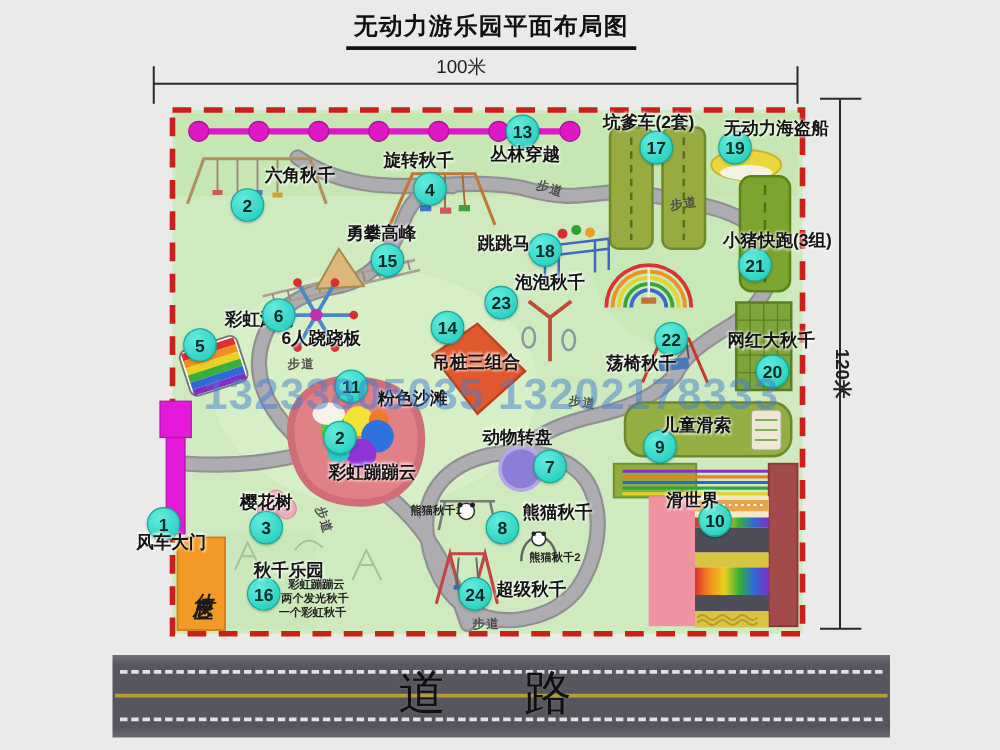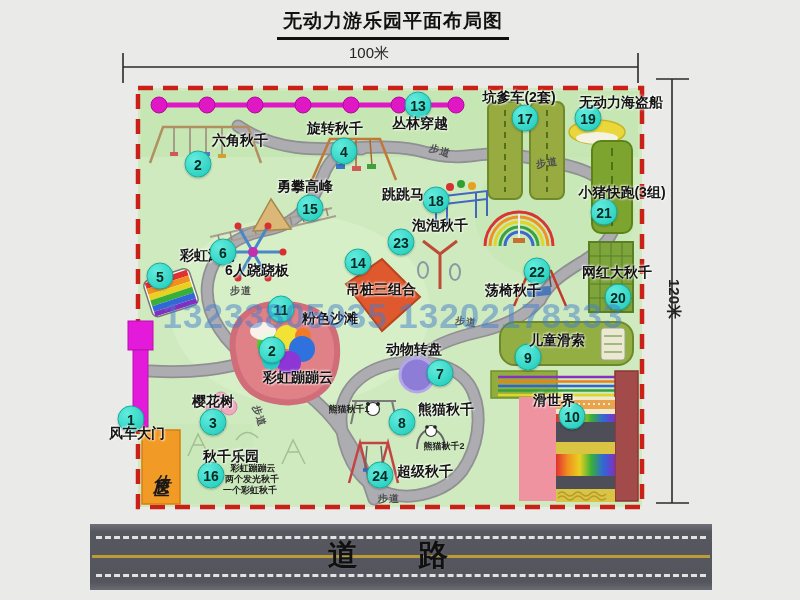--- a/index.html
+++ b/index.html
@@ -34,21 +34,21 @@
               font-size:44px;letter-spacing:7px;color:rgba(95,125,85,.34);}
   .wm-phone{left:393px;top:316px;transform:translate(-50%,-50%);
             font-size:35px;letter-spacing:1px;color:rgba(65,125,205,.5);}
   
   .road{position:absolute;left:90px;top:524px;width:622px;height:66px;
         background:linear-gradient(#70707a,#57575f 12%,#55555d 88%,#6a6a74);z-index:10;}
   .road .dash-top{position:absolute;left:6px;right:6px;top:12px;border-top:3px dashed #e2e2e2;}
   .road .dash-bottom{position:absolute;left:6px;right:6px;bottom:13px;border-top:3px dashed #e2e2e2;}
   .road .center-line{position:absolute;left:2px;right:2px;top:31px;border-top:3px solid #bb9c36;}
   .road-label{position:absolute;left:50%;top:50%;transform:translate(-50%,-54%);
-              font-size:30px;font-weight:bold;color:#101010;letter-spacing:26px;z-index:11;
+              font-size:38px;font-weight:normal;color:#101010;letter-spacing:26px;z-index:11;
               text-shadow:0 0 2px rgba(130,130,140,.6);white-space:nowrap;}
 </style>
 </head>
 <body>
 
 <div class="stage">
 
   <svg class="scene" width="800" height="600" viewBox="0 0 800 600">
     <defs>
       <linearGradient id="rbh" x1="0" y1="0" x2="1" y2="0">

